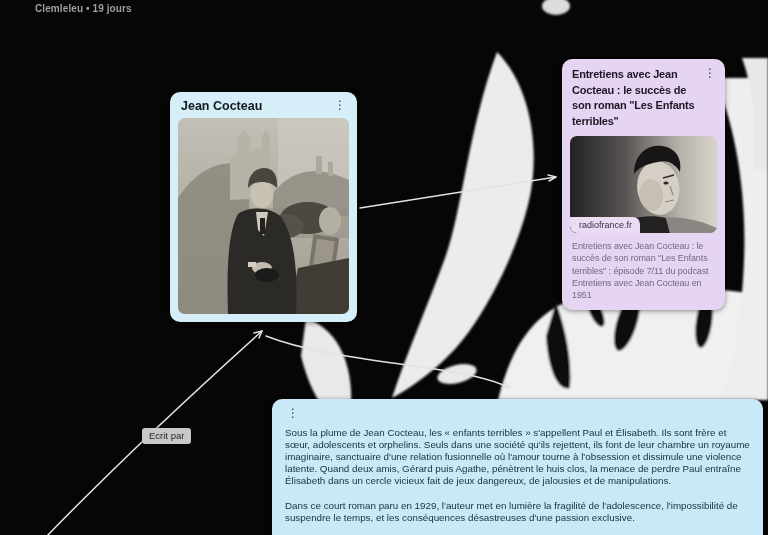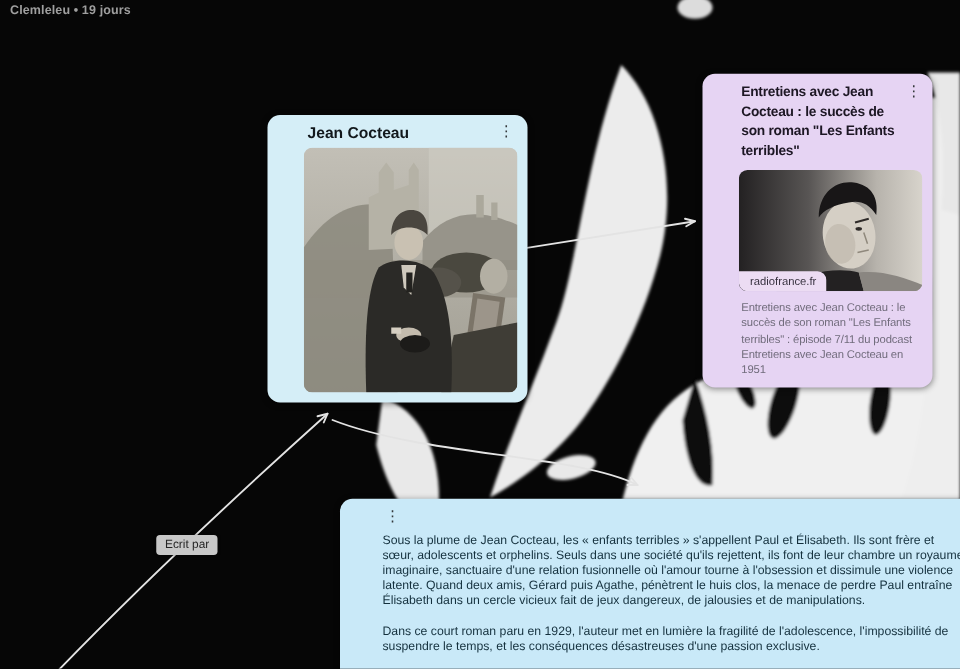--- a/index.html
+++ b/index.html
@@ -5,53 +5,53 @@
   html,body{margin:0;padding:0;}
   body{
     width:768px;height:535px;overflow:hidden;position:relative;
     background:#060606;
     font-family:"Liberation Sans", sans-serif;
     -webkit-font-smoothing:antialiased;
   }
   .layer{position:absolute;left:0;top:0;}
   
   .board-header{position:absolute;left:8px;top:3px;z-index:5;}
-  .author-line{font-size:10px;font-weight:600;color:#9f9f9f;letter-spacing:.1px;}
+  .author-line{font-size:10px;font-weight:600;color:#9f9f9f;letter-spacing:.1px;margin-left:27px;}
   .board-title{margin:3px 0 2px;font-size:15.5px;font-weight:700;color:#f4f4f4;letter-spacing:.1px;}
   .board-subtitle{font-size:11px;color:#d2d2d2;}
   
-  .card{position:absolute;border-radius:10px;box-shadow:0 1px 5px rgba(0,0,0,.45);z-index:6;padding-left:21px;}
+  .card{position:absolute;border-radius:10px;box-shadow:0 1px 5px rgba(0,0,0,.45);z-index:6;}
   .card-head{display:flex;align-items:flex-start;justify-content:space-between;}
   .card h2{margin:0;color:#12181c;}
   .kebab{background:none;border:none;padding:0 2px;margin:0;cursor:pointer;
          color:#34383b;font-size:12px;line-height:1;font-family:"DejaVu Sans",sans-serif;}
   .photo{overflow:hidden;border-radius:7px;position:relative;}
   .photo svg{display:block;width:100%;height:100%;}
 
-  .card-cocteau{left:170px;top:92px;width:187px;height:230px;background:#d5eef7;margin-left:44px;}
+  .card-cocteau{left:170px;top:92px;width:187px;height:230px;background:#d5eef7;}
   .card-cocteau .card-head{padding:7px 9px 4px 11px;}
   .card-cocteau h2{font-size:12.5px;font-weight:700;}
   .card-cocteau .photo{margin:1px 8px 0;height:196px;}
 
   .card-podcast{left:562px;top:59px;width:163px;background:#e6d4f3;padding-bottom:9px;}
   .card-podcast .card-head{padding:8px 7px 3px 10px;}
   .card-podcast h2{font-size:11px;line-height:1.42;font-weight:700;color:#1d1724;letter-spacing:-.2px;}
   .card-podcast .photo{margin:4px 8px 0;height:97px;}
   .source-pill{position:absolute;left:0;bottom:0;background:#ecdcf3;color:#37313f;
                font-size:9px;padding:3px 8px 3px 9px;border-radius:0 7px 0 7px;}
   .podcast-caption{margin:7px 10px 0;font-size:9px;line-height:1.34;color:#716c7c;letter-spacing:-.1px;}
 
   .card-contexte{left:272px;top:399px;width:491px;height:175px;background:#c9e9f8;}
   .card-contexte .card-head{padding:8px 9px 1px 13px;}
   .card-contexte h2{font-size:13px;font-weight:700;color:#10242e;}
   .card-contexte p{margin:7px 13px 0;font-size:9.8px;line-height:12px;color:#14303d;}
   .card-contexte p + p{margin-top:13px;}
 
   
-  .ecrit-par{position:absolute;left:125px;top:428px;z-index:4;background:#c8c8c8;color:#252525;
+  .ecrit-par{position:absolute;left:142px;top:428px;z-index:4;background:#c8c8c8;color:#252525;
              font-size:9.5px;padding:2px 7px 3px;border-radius:3px;box-shadow:0 0 2px rgba(0,0,0,.5);}
   svg.connectors{z-index:3;}
   svg.bg-photo{z-index:1;}
 </style>
 </head>
 <body>
 
 <svg class="layer bg-photo" width="768" height="535" viewBox="0 0 768 535" aria-hidden="true">
   <defs>
       <filter id="soft" x="-20%" y="-20%" width="140%" height="140%">

